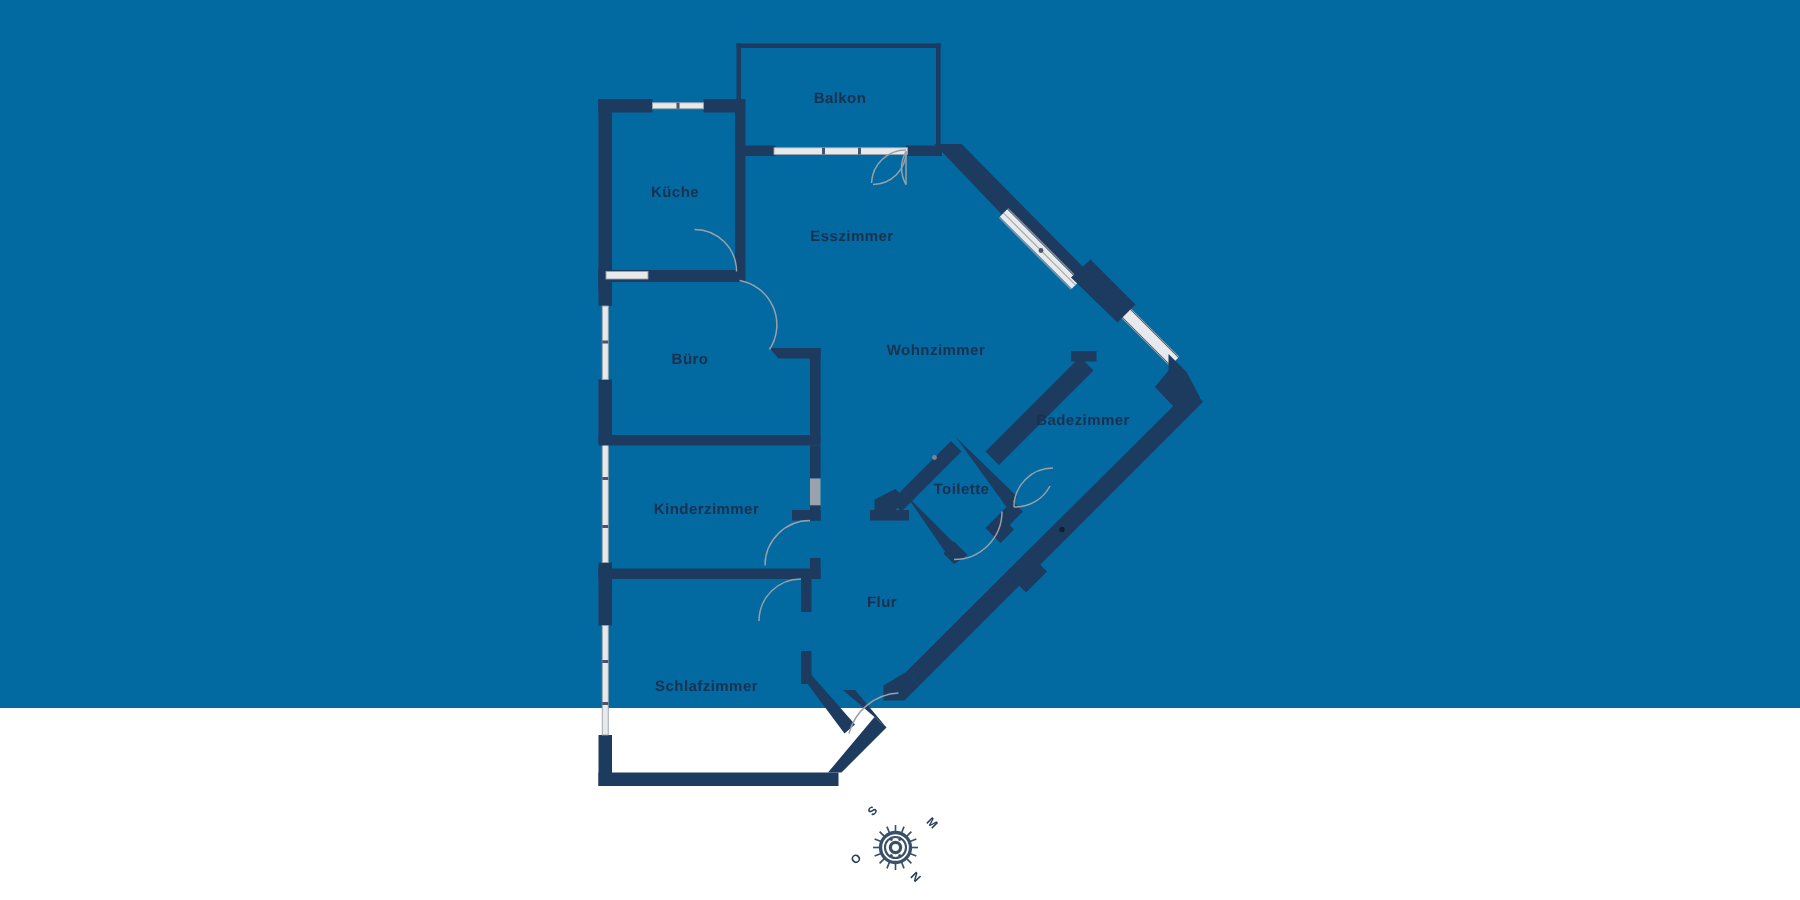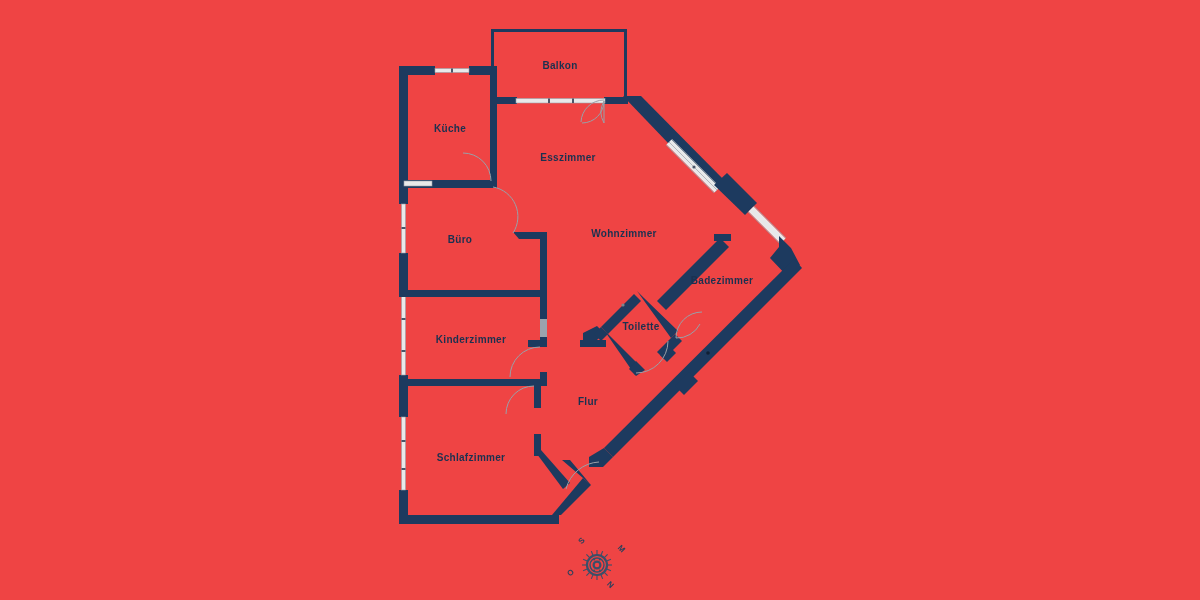--- a/index.html
+++ b/index.html
@@ -9,22 +9,22 @@
   }
   body {
     width: 1200px;
     height: 600px;
     overflow: hidden;
     font-family: "Liberation Sans", sans-serif;
   }
   #floorplan-root {
     position: relative;
     width: 1200px;
-    height: 600px;
-    background: #ef4444;
+    height: 472px;
+    background: #0369a1;
   }
   #plan-svg {
     position: absolute;
     left: 0;
     top: 0;
     width: 1200px;
     height: 600px;
     display: block;
   }
   .room-label {

